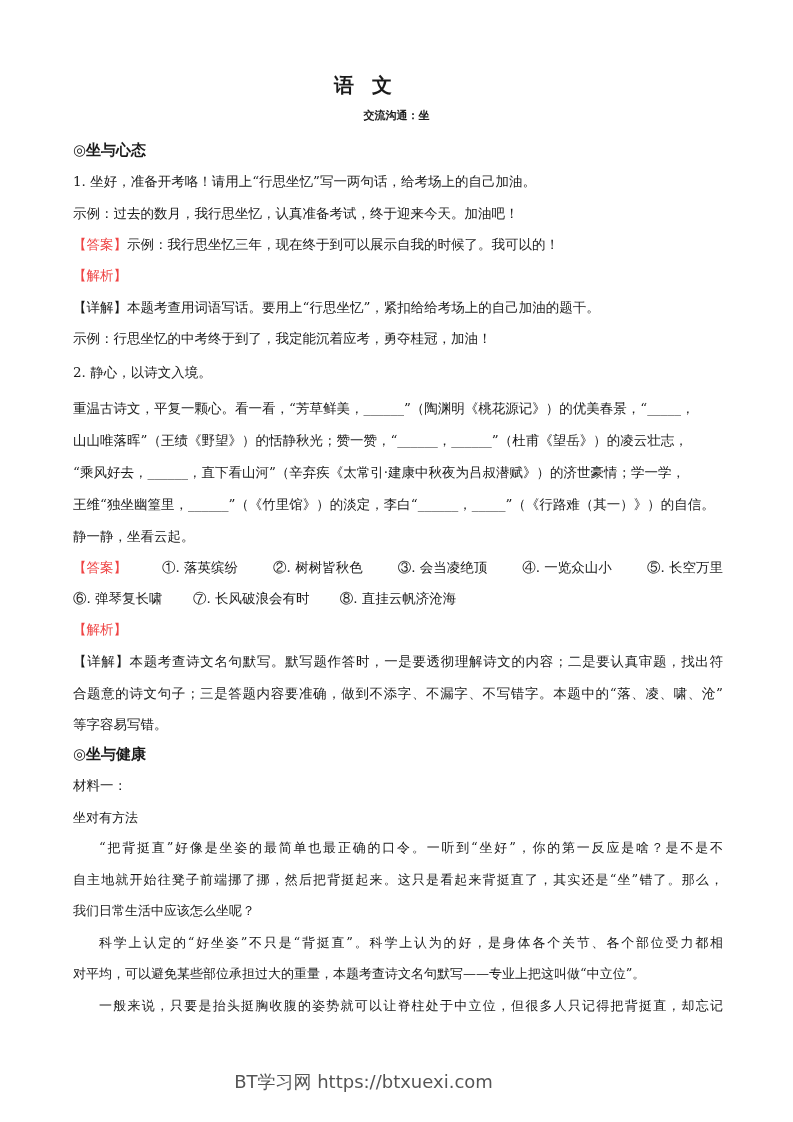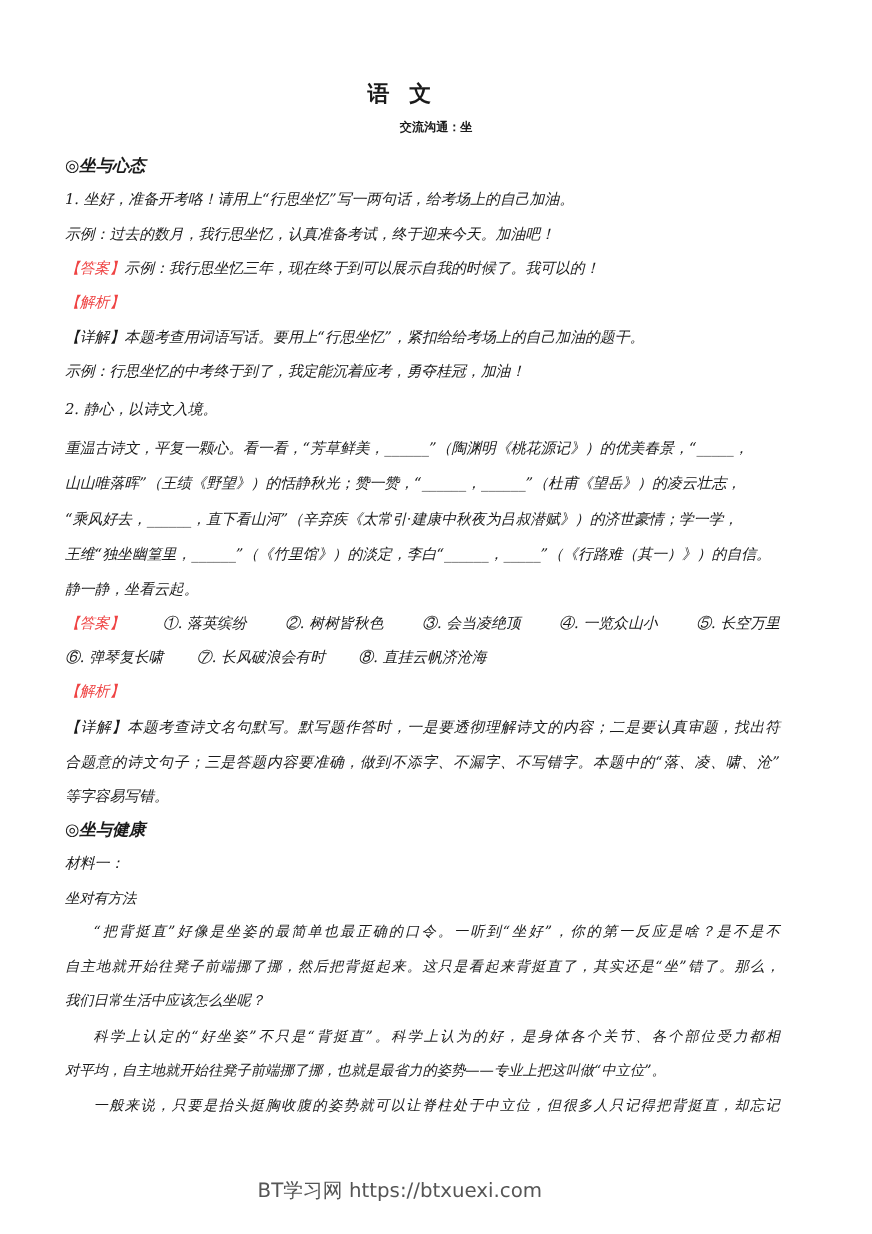--- a/index.html
+++ b/index.html
@@ -12,21 +12,21 @@
     .title {
       position: absolute; top: 72px; left: 0; width: 726px; text-align: center;
       font-family: "DejaVu Sans", sans-serif; font-weight: bold; font-size: 20px; letter-spacing: 18px;
       padding-left: 18px; box-sizing: border-box;
     }
     .subtitle {
       position: absolute; top: 108px; left: 0; width: 793px; text-align: center;
       font-family: "DejaVu Sans", sans-serif; font-weight: bold; font-size: 11px;
     }
     .line {
-      position: absolute; left: 59px; width: 650px; font-size: 13.5px; line-height: 20px; white-space: nowrap; font-style: italic;
+      position: absolute; left: 73px; width: 650px; font-size: 13.5px; line-height: 20px; white-space: nowrap;
     }
     .heading { font-family: "DejaVu Sans", sans-serif; font-weight: bold; font-size: 15px; }
     .blue { color: #ef4444; }
     .answers span { display: inline-block; }
     .justify { white-space: normal; text-align: justify; text-align-last: justify; }
     .material { font-family: "DejaVu Serif", serif; font-size: 13px; }
     .center { text-align: left; }
     .footer {
       position: absolute; top: 1070px; left: 0; width: 727px; text-align: center;
       font-family: "DejaVu Sans", sans-serif; font-size: 18px; color: #555;
@@ -78,17 +78,17 @@
   <div class="line justify" style="top:683px">合题意的诗文句子；三是答题内容要准确，做到不添字、不漏字、不写错字。本题中的“落、凌、啸、沧”</div>
   <div class="line" style="top:714px">等字容易写错。</div>
 
   <div class="line heading" style="top:744px">◎坐与健康</div>
   <div class="line" style="top:775px">材料一：</div>
   <div class="line material center" style="top:808px">坐对有方法</div>
   <div class="line material justify" style="top:838px; text-indent:26px">“把背挺直”好像是坐姿的最简单也最正确的口令。一听到“坐好”，你的第一反应是啥？是不是不</div>
   <div class="line material justify" style="top:870px">自主地就开始往凳子前端挪了挪，然后把背挺起来。这只是看起来背挺直了，其实还是“坐”错了。那么，</div>
   <div class="line material" style="top:901px">我们日常生活中应该怎么坐呢？</div>
   <div class="line material justify" style="top:933px; text-indent:26px">科学上认定的“好坐姿”不只是“背挺直”。科学上认为的好，是身体各个关节、各个部位受力都相</div>
-  <div class="line material" style="top:964px">对平均，自主地就开始往凳子前端挪了挪，也就是最省力的姿势——专业上把这叫做“中立位”。</div>
+  <div class="line material" style="top:964px">对平均，可以避免某些部位承担过大的重量，本题考查诗文名句默写——专业上把这叫做“中立位”。</div>
   <div class="line material justify" style="top:996px; text-indent:26px">一般来说，只要是抬头挺胸收腹的姿势就可以让脊柱处于中立位，但很多人只记得把背挺直，却忘记</div>
 
   <div class="footer">BT学习网 https://btxuexi.com</div>
 </div>
 
 </body></html>

